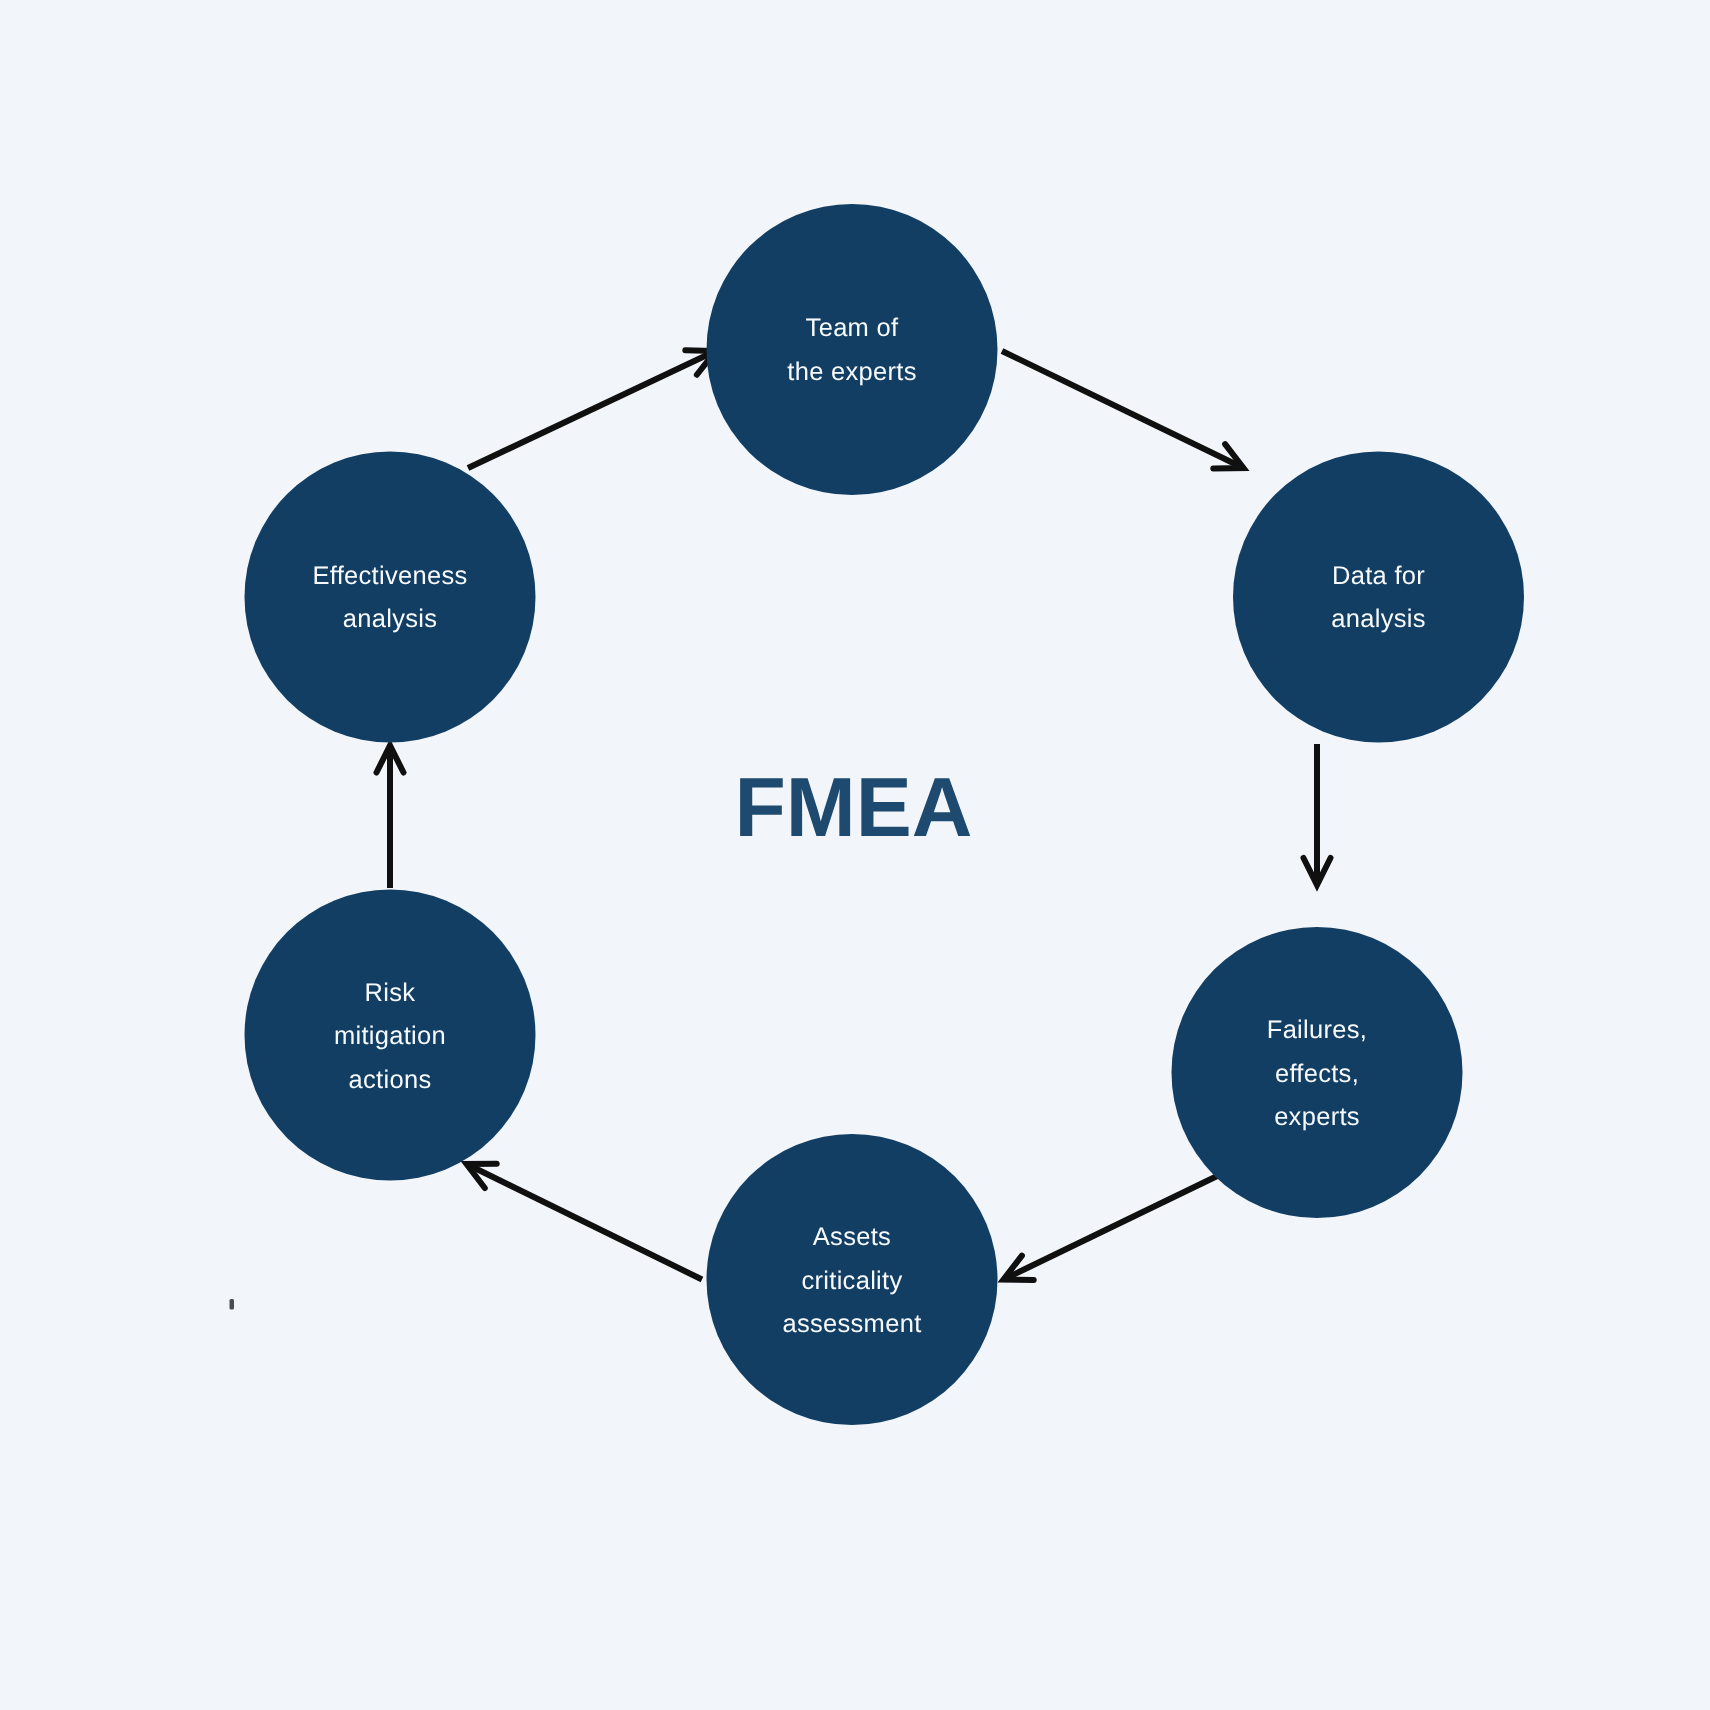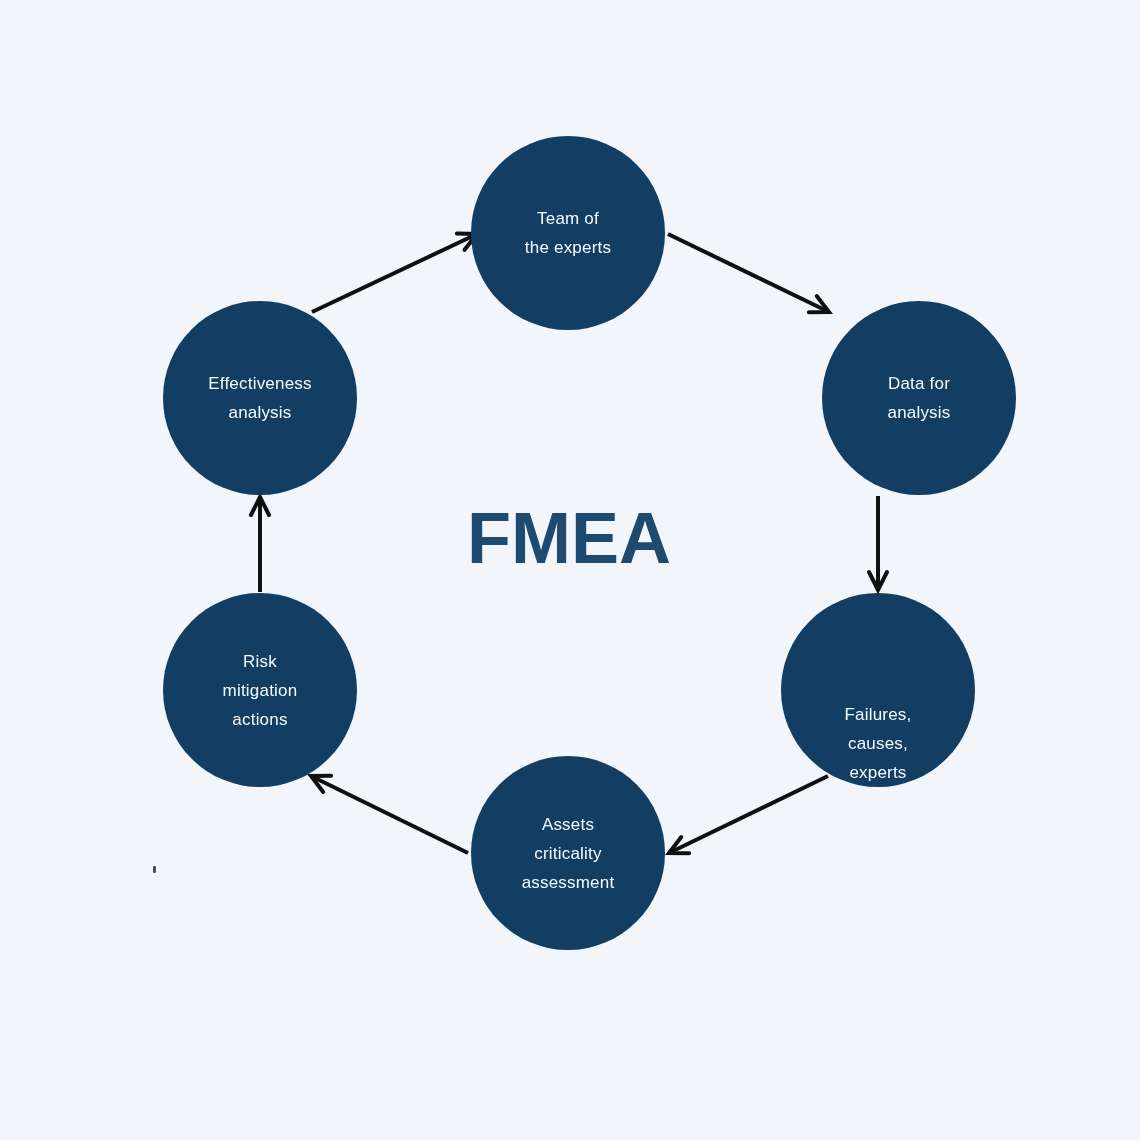--- a/index.html
+++ b/index.html
@@ -54,21 +54,21 @@
     line-height: 29px;
     font-weight: 500;
     letter-spacing: 0.2px;
   }
   .title {
     position: absolute;
     left: 0; right: 2px;
     top: 500px;
     text-align: center;
     color: var(--title_color);
-    font-size: 72px;
+    font-size: 56px;
     line-height: 76px;
     font-weight: 700;
     letter-spacing: 0px;
   }
   .stray-mark {
     position: absolute;
     left: 153px; top: 866px;
     width: 3px; height: 7px;
     border-radius: 1px;
     background: #2a2f36;
@@ -101,24 +101,24 @@
     </div>
   </div>
 
   <div class="circle" style="left:822px; top:301px;">
     <div class="circle-label">
       <div>Data for</div>
       <div>analysis</div>
     </div>
   </div>
 
-  <div class="circle" style="left:781px; top:593px;align-items:flex-end;">
+  <div class="circle" style="left:781px; top:618px;">
     <div class="circle-label">
       <div>Failures,</div>
-      <div>causes,</div>
+      <div>effects,</div>
       <div>experts</div>
     </div>
   </div>
 
   <div class="circle" style="left:471px; top:756px;">
     <div class="circle-label">
       <div>Assets</div>
       <div>criticality</div>
       <div>assessment</div>
     </div>

